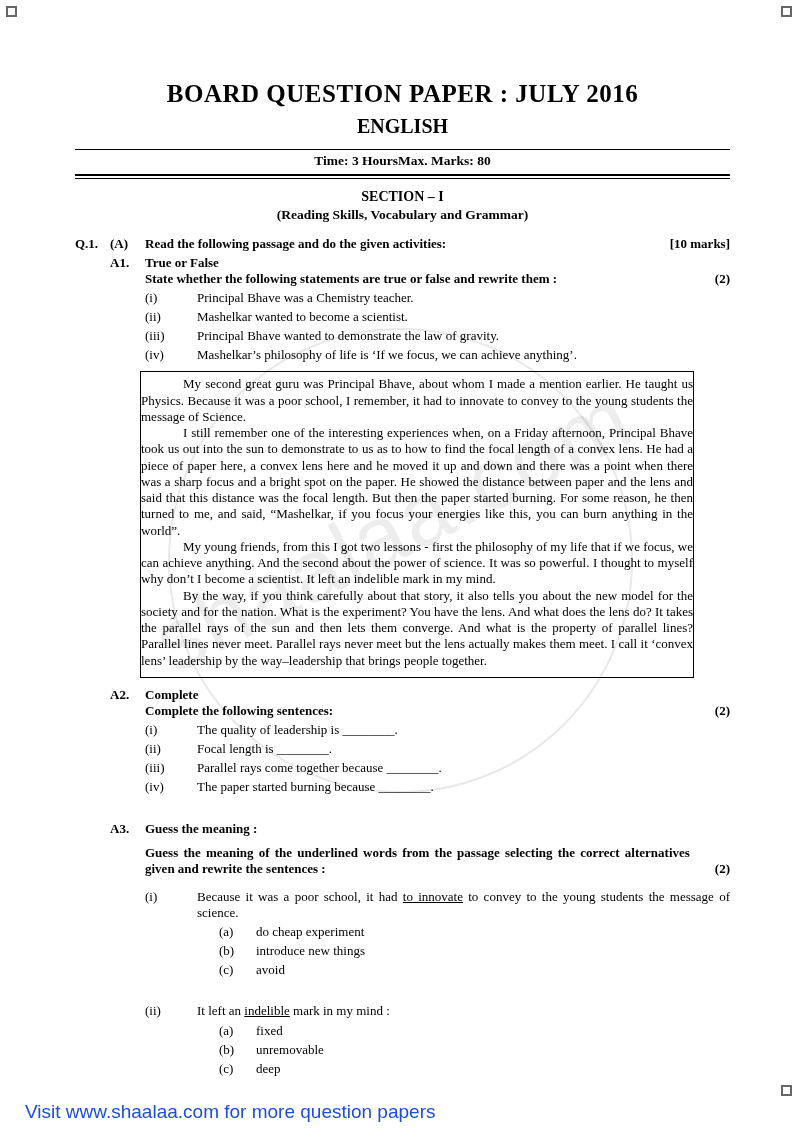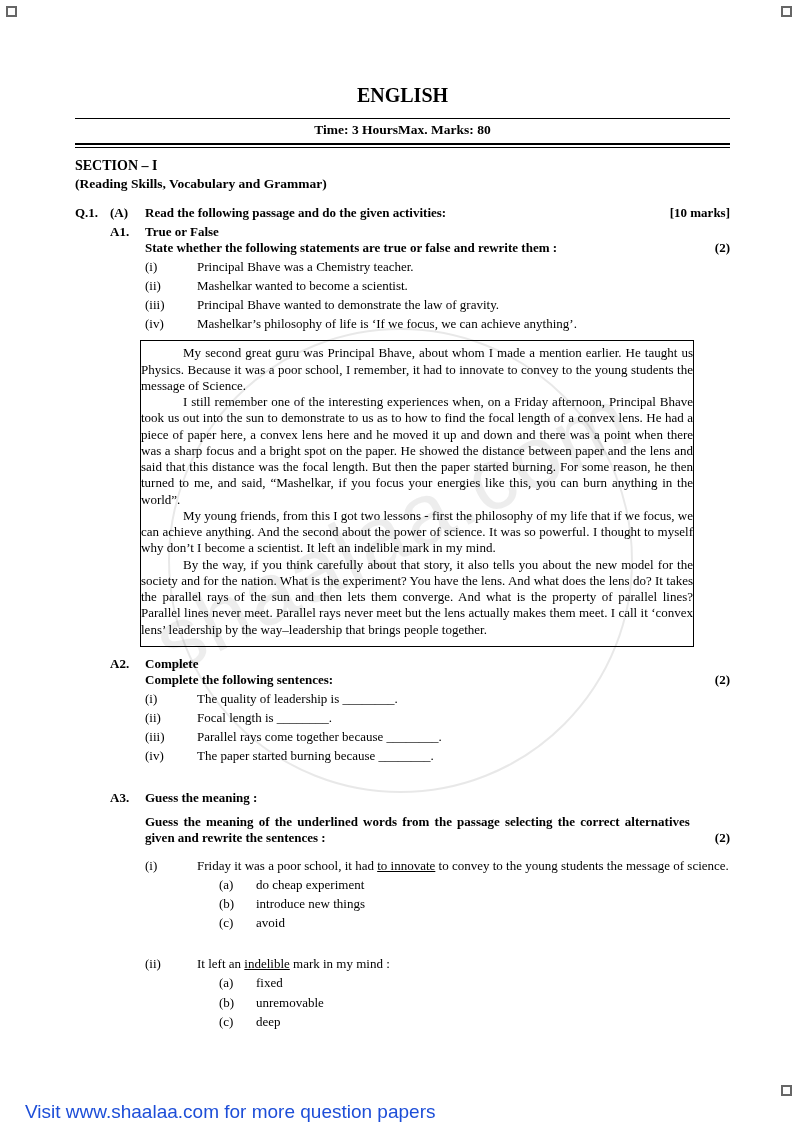--- a/index.html
+++ b/index.html
@@ -28,22 +28,22 @@
 
   .content { position:relative; z-index:1; padding:78px 70px 0 75px; font-size:13px; line-height:1.24; }
 
   .title   { text-align:center; font-size:25px; font-weight:bold; letter-spacing:0.5px; }
   .subject { text-align:center; font-size:20px; font-weight:bold; margin-top:5px; margin-bottom:10px; }
 
   .meta-bar { display:flex; justify-content:center; align-items:baseline;
               border-top:1.5px solid #000; padding:3px 0 4px; font-size:13.5px; font-weight:bold; }
   .double-rule { height:5px; border-top:2px solid #000; border-bottom:1px solid #000; margin-bottom:9px; }
 
-  .section-title { font-weight:bold; font-size:14px; margin-top:0; }
-  .section-sub   { text-align:left; font-weight:bold; font-size:13.5px; margin-top:2px; margin-bottom:12px; }
+  .section-title { text-align:center; font-weight:bold; font-size:14px; margin-top:0; }
+  .section-sub   { text-align:center; font-weight:bold; font-size:13.5px; margin-top:2px; margin-bottom:12px; }
 
   .row { display:flex; align-items:baseline; }
   .bold { font-weight:bold; }
   .just { text-align:justify;margin-top:8px; }
   .ul { text-decoration:underline; }
 
   .c-label { flex:0 0 35px; }
   .c-num   { flex:0 0 37px; }
   .c-opt   { flex:0 0 37px; }
   .body    { flex:1 1 auto; }
@@ -72,20 +72,21 @@
   <div class="reg-mark reg-tr"></div>
   <div class="reg-mark reg-br"></div>
 
   <div class="watermark">
     <div class="wm-circle"></div>
     <div class="wm-text">shaalaa.com</div>
   </div>
 
   <div class="content">
 
+    <div class="title">BOARD QUESTION PAPER : JULY 2016</div>
     <div class="subject">ENGLISH</div>
 
     <div class="meta-bar">
       <span>Time: 3 Hours</span>
       <span>Max. Marks: 80</span>
     </div>
     <div class="double-rule"></div>
 
     <div class="section-title">SECTION – I</div>
     <div class="section-sub">(Reading Skills, Vocabulary and Grammar)</div>
@@ -158,21 +159,21 @@
       <span class="c-label bold">A3.</span>
       <span class="body bold">Guess the meaning :</span>
     </div>
     <div class="row ml2 item-row">
       <span class="body bold just">Guess the meaning of the underlined words from the passage selecting the correct alternatives given and rewrite the sentences :</span>
       <span class="marks bold" style="align-self:flex-end">(2)</span>
     </div>
 
     <div class="row ml2 item-row small-gap">
       <span class="c-num">(i)</span>
-      <span class="body just"><span>Friday it was a poor school, it had </span><span class="ul">to innovate</span><span> to convey to the young students the message of science.</span></span>
+      <span class="body just"><span>Because it was a poor school, it had </span><span class="ul">to innovate</span><span> to convey to the young students the message of science.</span></span>
     </div>
     <div class="row ml3 item-row">
       <span class="c-opt">(a)</span>
       <span class="body">do cheap experiment</span>
     </div>
     <div class="row ml3 item-row">
       <span class="c-opt">(b)</span>
       <span class="body">introduce new things</span>
     </div>
     <div class="row ml3 item-row">

